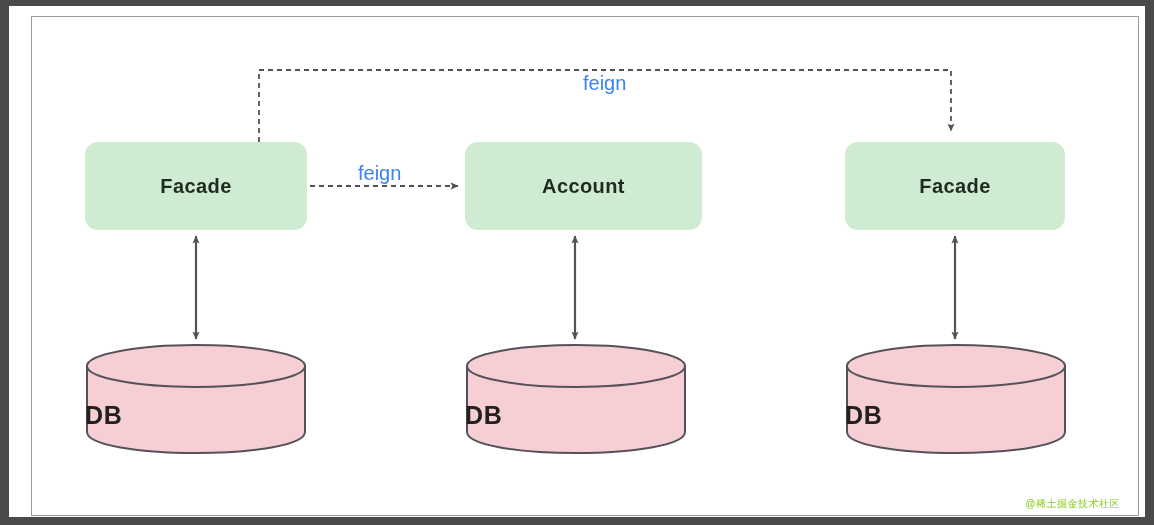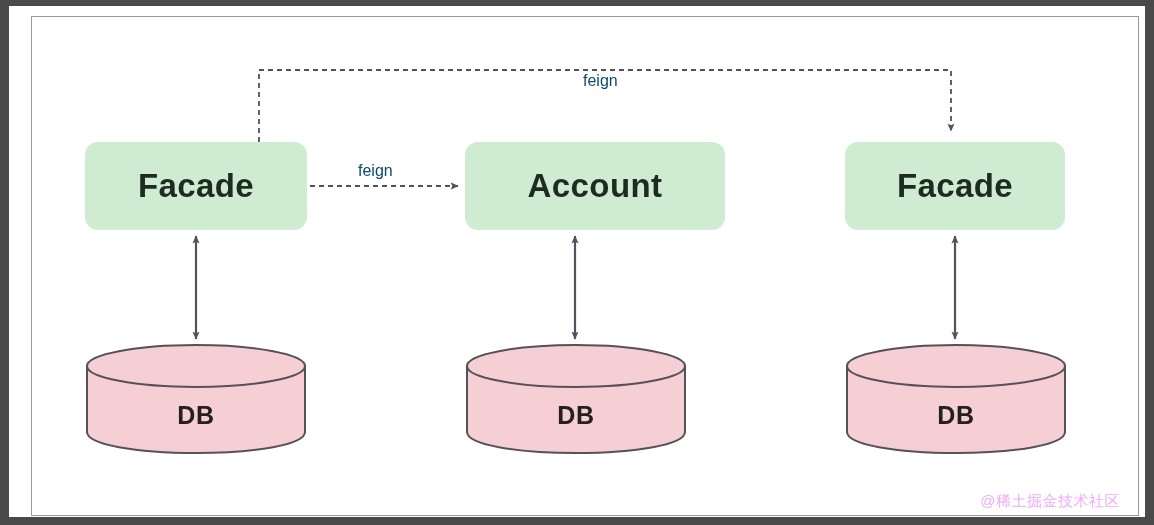--- a/index.html
+++ b/index.html
@@ -53,61 +53,60 @@
     color: #9d9d9d;
     letter-spacing: 0.5px;
     white-space: nowrap;
   }
 
   
   #watermark {
     position: absolute;
     right: 34px;
     bottom: 14px;
-    font-size: 15px;
-    color: #f0abfc;
+    font-size: 10px;
+    color: #84cc16;
     white-space: nowrap;
     letter-spacing: 0.5px;
   }
 
   
   .service-box {
     position: absolute;
     height: 88px;
     border-radius: 13px;
     background: #cfebd2;
     display: flex;
     align-items: center;
     justify-content: center;
     box-sizing: border-box;
   }
   .service-label {
-    font-size: 33px;
+    font-size: 20px;
     font-weight: 700;
     color: #1d2b20;
     letter-spacing: 0.4px;
     white-space: nowrap;
   }
 
   #box-facade  { left: 85px;  top: 142px; width: 222px; }
-  #box-account { left: 465px; top: 142px; width: 260px; }
+  #box-account { left: 465px; top: 142px; width: 237px; }
   #box-quartz  { left: 845px; top: 142px; width: 220px; }
 
   
   .db {
     position: absolute;
     width: 222px;
     height: 112px;
   }
   .db-label {
     position: absolute;
     left: 0;
     right: 0;
     top: 58px;
-    text-align: center;
     font-size: 25px;
     font-weight: 700;
     color: #23201f;
     letter-spacing: 0.8px;
     pointer-events: none;
   }
   #db-facade  { left: 85px;  top: 343px; }
   #db-account { left: 465px; top: 343px; }
   #db-quartz  { left: 845px; top: 343px; }
 
@@ -115,22 +114,22 @@
   #wires {
     position: absolute;
     left: 0; top: 0;
     width: 1154px;
     height: 525px;
     pointer-events: none;
   }
 
   .feign-label {
     position: absolute;
-    font-size: 16px;
-    color: #0c4a6e;
+    font-size: 20px;
+    color: #3b82f6;
     background: #ffffff;
     padding: 0 5px;
     white-space: nowrap;
   }
   #feign-top  { left: 578px; top: 72px; }
   #feign-mid  { left: 353px; top: 162px; }
 </style>
 </head>
 <body>
 

